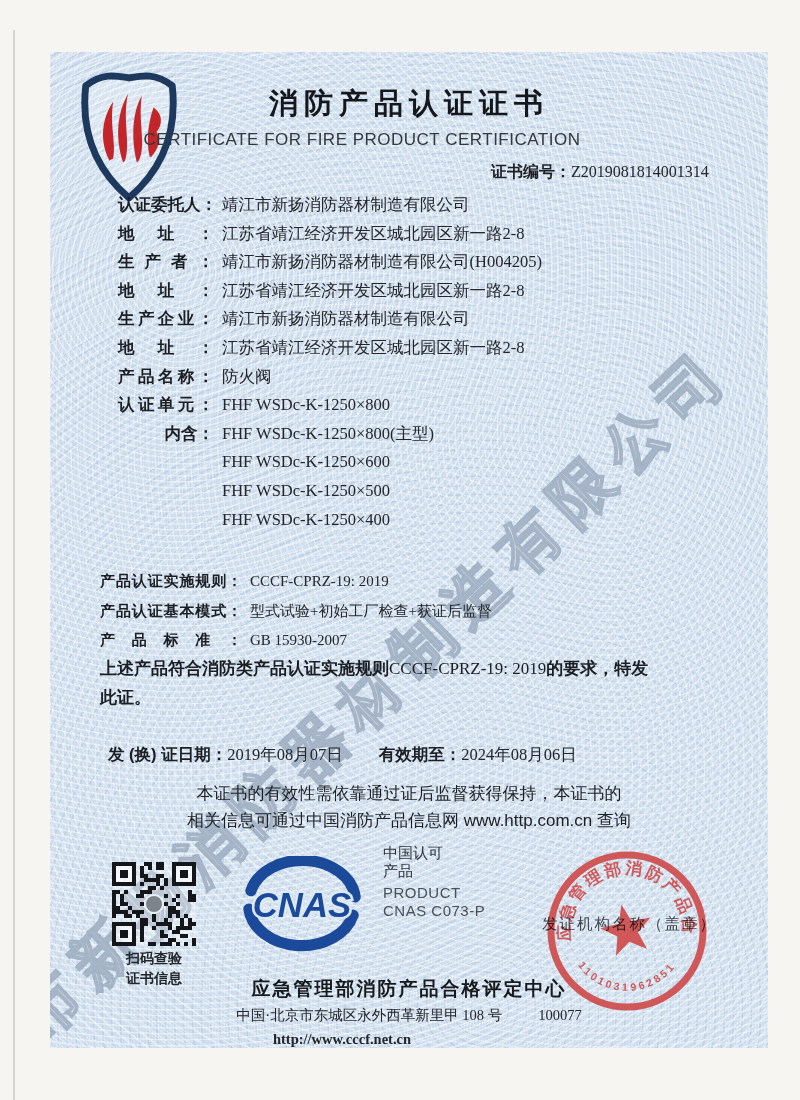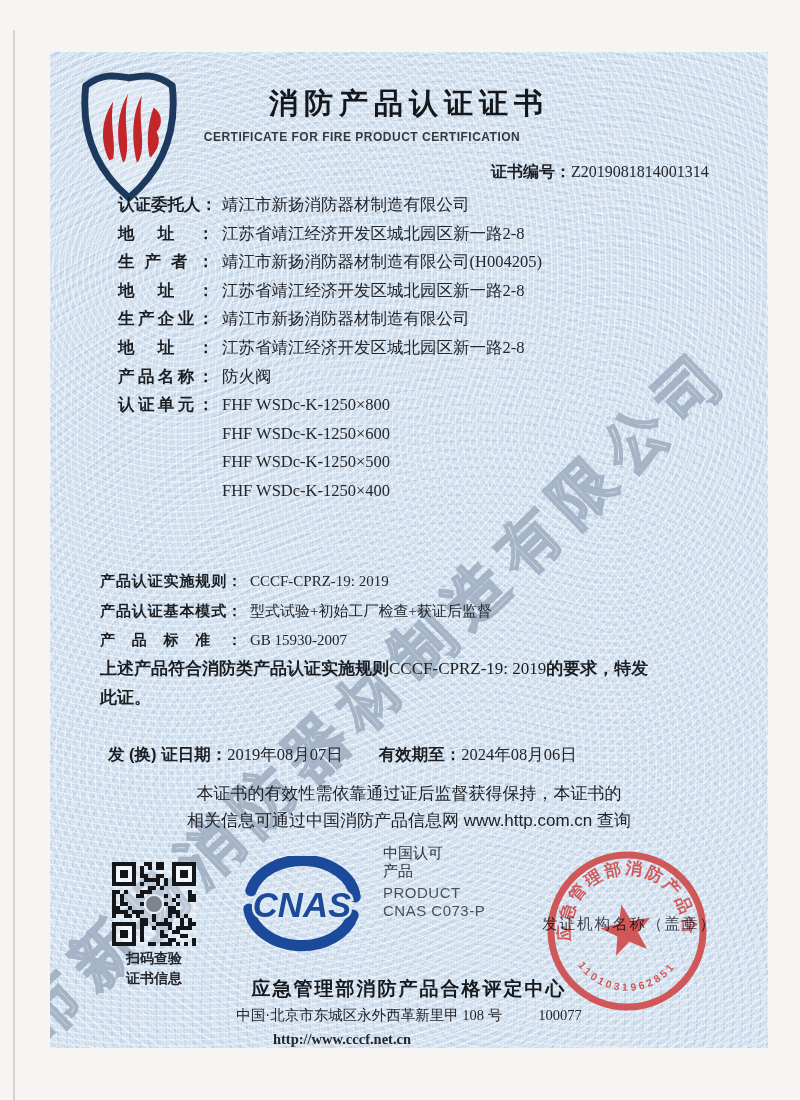--- a/index.html
+++ b/index.html
@@ -34,21 +34,21 @@
   }
   .content{position:absolute;inset:0;z-index:2;padding-left:45px;}
   
   .logo{position:absolute;left:20px;top:8px;}
   .title-cn{
     position:absolute;left:0;top:32px;width:718px;text-align:center;
     font-size:29px;font-weight:bold;letter-spacing:6px;color:#14171c;
   }
   .title-en{
     position:absolute;left:0;top:78px;width:624px;text-align:center;
-    font-size:12px;color:#33383d;letter-spacing:.5px;font-weight:bold;
+    font-size:17px;color:#33383d;letter-spacing:.5px;
   }
   .cert-no{
     position:absolute;left:417px;top:110px;font-size:16px;color:#23262b;
     font-family:"Liberation Serif",serif;
   }
   .cert-no b{font-family:"Liberation Sans",sans-serif;font-weight:bold;color:#1c1f24;margin-left:24px;}
   
   .fieldsA{position:absolute;left:68px;top:138px;font-size:16.5px;}
   .fieldsA .row{height:28.6px;line-height:28.6px;white-space:nowrap;}
   .lbl{
@@ -129,20 +129,21 @@
 
     <div class="fieldsA">
       <div class="row"><span class="lbl">认证委托人：</span><span class="val">靖江市新扬消防器材制造有限公司</span></div>
       <div class="row"><span class="lbl">地址：</span><span class="val">江苏省靖江经济开发区城北园区新一路2-8</span></div>
       <div class="row"><span class="lbl">生产者：</span><span class="val">靖江市新扬消防器材制造有限公司(H004205)</span></div>
       <div class="row"><span class="lbl">地址：</span><span class="val">江苏省靖江经济开发区城北园区新一路2-8</span></div>
       <div class="row"><span class="lbl">生产企业：</span><span class="val">靖江市新扬消防器材制造有限公司</span></div>
       <div class="row"><span class="lbl">地址：</span><span class="val">江苏省靖江经济开发区城北园区新一路2-8</span></div>
       <div class="row"><span class="lbl">产品名称：</span><span class="val">防火阀</span></div>
       <div class="row"><span class="lbl">认证单元：</span><span class="val">FHF WSDc-K-1250×800</span></div>
+      <div class="row"><span class="lbl end">内含：</span><span class="val">FHF WSDc-K-1250×800(主型)</span></div>
       <div class="row"><span class="lbl"></span><span class="val">FHF WSDc-K-1250×600</span></div>
       <div class="row"><span class="lbl"></span><span class="val">FHF WSDc-K-1250×500</span></div>
       <div class="row"><span class="lbl"></span><span class="val">FHF WSDc-K-1250×400</span></div>
     </div>
 
     <div class="fieldsB">
       <div class="row"><span class="lblB">产品认证实施规则：</span><span class="val">CCCF-CPRZ-19: 2019</span></div>
       <div class="row"><span class="lblB">产品认证基本模式：</span><span class="val">型式试验+初始工厂检查+获证后监督</span></div>
       <div class="row"><span class="lblB">产品标准：</span><span class="val">GB 15930-2007</span></div>
     </div>

